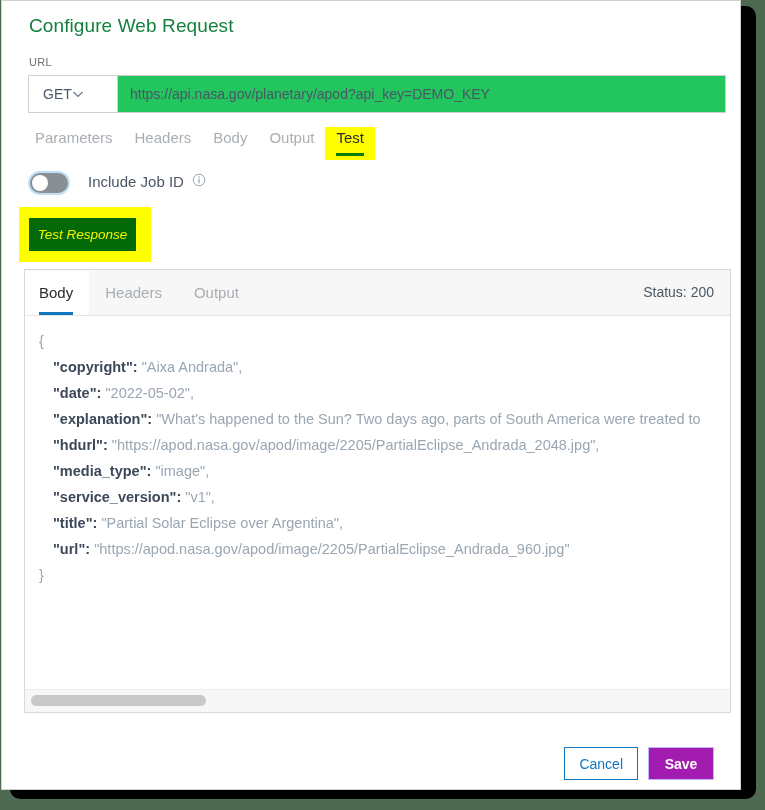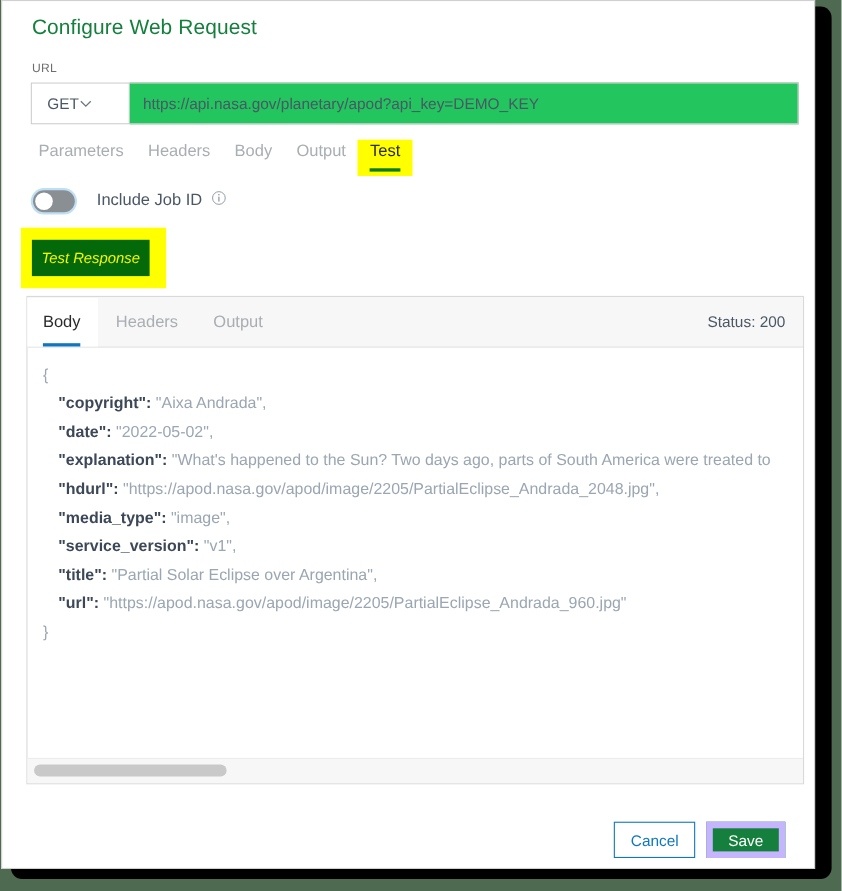--- a/index.html
+++ b/index.html
@@ -286,23 +286,24 @@
     cursor: pointer;
     box-sizing: border-box;
     padding: 0 14px;
   }
   .btn-cancel {
     background: #ffffff;
     border: 1px solid #1077bf;
     color: #1077bf;
   }
   .btn-save {
-    background: #15803d;
-    border: 6px solid #c4b5fd;
+    background: #a21caf;
+    border: 1px solid #c4b5fd;
     color: #ffffff;
+    font-weight: bold;
   }
 </style>
 </head>
 <body>
 
 <div class="shadow-layer"></div>
 
 <div class="dialog">
 
   <div class="dialog-title">Configure Web Request</div>

